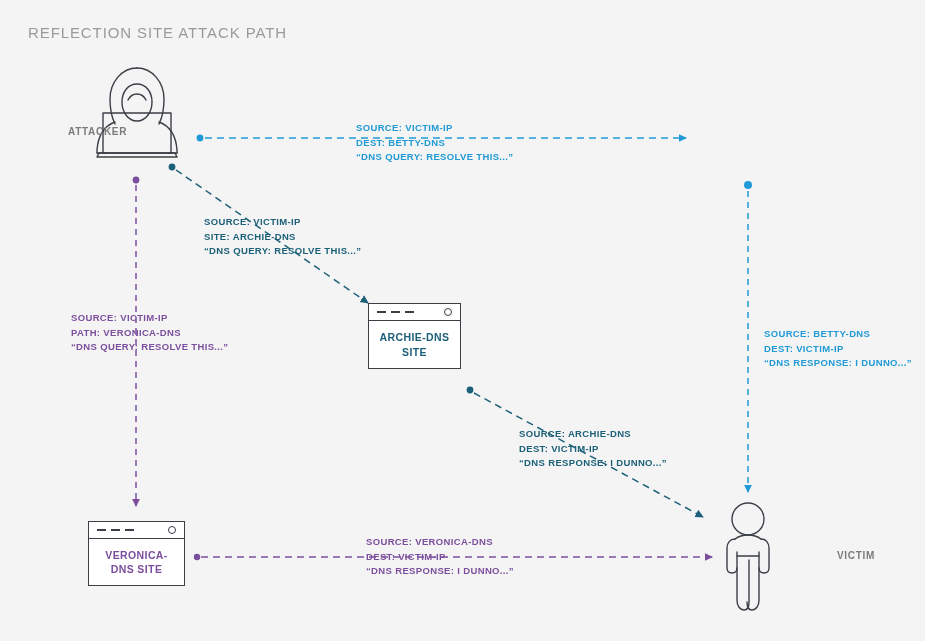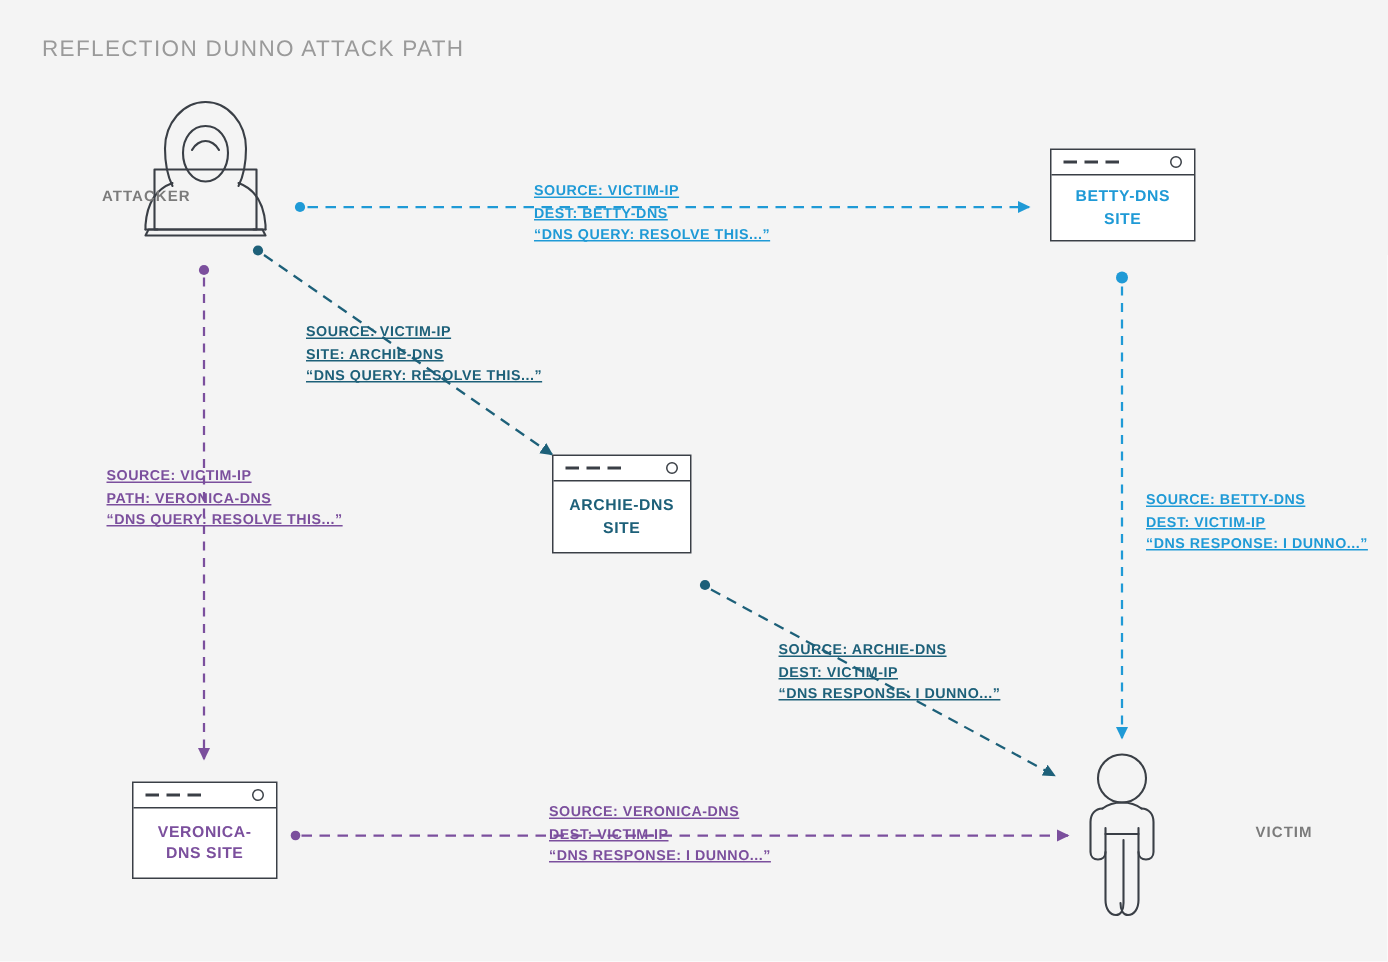--- a/index.html
+++ b/index.html
@@ -98,28 +98,28 @@
   }
   
   .packet-label {
     position: absolute;
     font-size: 9.5px;
     font-weight: bold;
     letter-spacing: 0.35px;
     line-height: 1.55;
     white-space: nowrap;
   }
-  .packet-label .ln { display: block; text-decoration: underline; }
+  .packet-label .ln { display: block; }
 </style>
 </head>
 <body>
 
 <div id="canvas">
 
-  <div class="diagram-title">REFLECTION DUNNO ATTACK PATH</div>
+  <div class="diagram-title">REFLECTION SITE ATTACK PATH</div>
 
   <svg id="diagram-svg" viewBox="0 0 925 641" xmlns="http://www.w3.org/2000/svg">
     <defs>
       <marker id="ah-blue" markerWidth="9" markerHeight="9" refX="7.5" refY="4.5" orient="auto" markerUnits="userSpaceOnUse">
         <path d="M0,0.4 L8.5,4.5 L0,8.6 Z" fill="#1f9ad6"></path>
       </marker>
       <marker id="ah-teal" markerWidth="9" markerHeight="9" refX="7.5" refY="4.5" orient="auto" markerUnits="userSpaceOnUse">
         <path d="M0,0.4 L8.5,4.5 L0,8.6 Z" fill="#1d6079"></path>
       </marker>
       <marker id="ah-purple" markerWidth="9" markerHeight="9" refX="7.5" refY="4.5" orient="auto" markerUnits="userSpaceOnUse">
@@ -186,36 +186,20 @@
 
     <g>
       <circle cx="197" cy="557" r="3.2" fill="#7b4f9d"></circle>
       <line x1="201" y1="557" x2="712" y2="557" stroke="#7b4f9d" stroke-width="1.5" stroke-dasharray="7 5" marker-end="url(#ah-purple)"></line>
     </g>
   </svg>
 
   <div class="actor-label" id="attacker-label">ATTACKER</div>
   <div class="actor-label" id="victim-label">VICTIM</div>
 
-  <div class="site-node" id="node-betty" style="left:700px; top:99px; width:97px; height:62px;">
-    <div class="site-titlebar">
-      <span class="site-dashes">
-          <i></i>
-          <i></i>
-          <i></i>
-        </span>
-      <span class="site-circle"></span>
-    </div>
-    <div class="site-body" style="color:#1f9ad6;">
-      <span>
-        <span class="ln">BETTY-DNS</span>
-        <span class="ln">SITE</span>
-      </span>
-    </div>
-  </div>
 
   <div class="site-node" id="node-veronica" style="left:88px; top:521px; width:97px; height:65px;">
     <div class="site-titlebar">
       <span class="site-dashes">
           <i></i>
           <i></i>
           <i></i>
         </span>
       <span class="site-circle"></span>
     </div>

